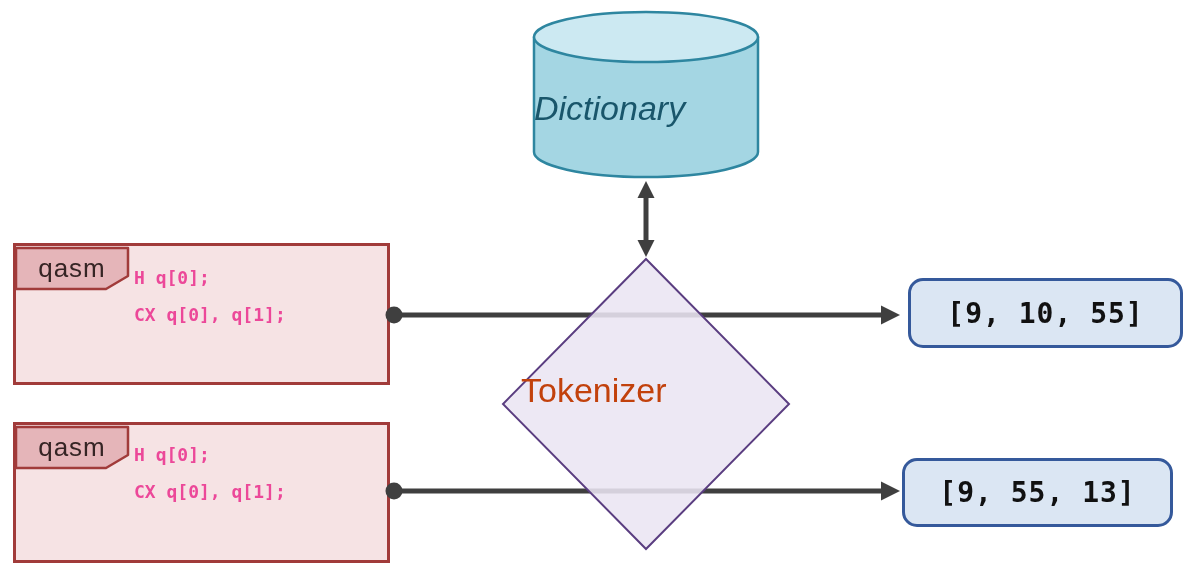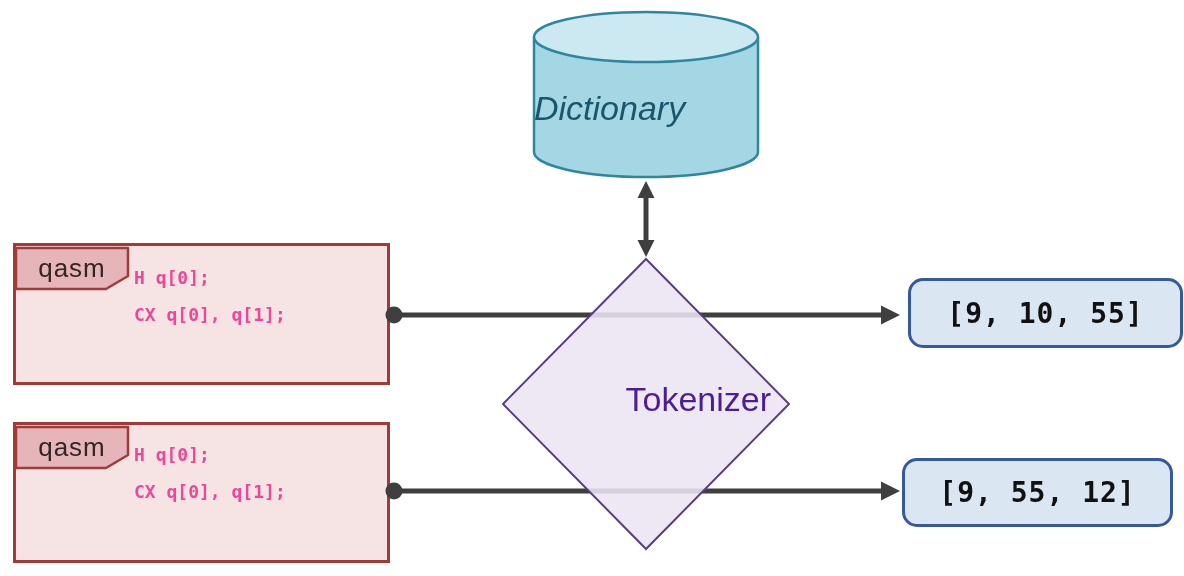--- a/index.html
+++ b/index.html
@@ -27,22 +27,22 @@
   .tbox2{left:902px;top:458px;width:271px;height:69px;}
 
   .svg-layer{left:0;top:0;pointer-events:none;}
 
   
   .dict-label{
     left:534px;top:86px;width:224px;height:44px;line-height:44px;
     font-style:italic;font-size:34px;color:#19566b;
   }
   .tok-label{
-    left:521px;top:379px;width:250px;height:40px;line-height:40px;text-align:right;
-    font-size:34px;color:#4c1d95;
+    left:521px;top:370px;width:250px;height:40px;line-height:40px;text-align:left;
+    font-size:34px;color:#c2410c;
   }
   .tag-label{
     width:112px;height:36px;line-height:36px;text-align:center;
     font-size:26px;letter-spacing:1px;color:#352424;
   }
   .tag1{left:16px;top:250px;}
   .tag2{left:16px;top:429px;}
 
   .code-block{font-family:"DejaVu Sans Mono",monospace;font-weight:bold;font-size:18px;color:#ec4899;}
   .code-block .code-line{height:37px;line-height:37px;white-space:pre;}
@@ -54,21 +54,21 @@
 
 <div class="canvas">
 
   <div class="qasm-box box1"></div>
   <div class="qasm-box box2"></div>
 
   <div class="token-box tbox1">
     <span>[9, 10, 55]</span>
   </div>
   <div class="token-box tbox2">
-    <span>[9, 55, 12]</span>
+    <span>[9, 55, 13]</span>
   </div>
 
   <svg class="svg-layer" width="1184" height="576" viewBox="0 0 1184 576">
 
     <line x1="395" y1="315" x2="884" y2="315" stroke="#3f3f3f" stroke-width="5"></line>
     <polygon points="900,315 881,305.5 881,324.5" fill="#3f3f3f"></polygon>
     <circle cx="394" cy="315" r="8.5" fill="#3f3f3f"></circle>
 
     <line x1="395" y1="491" x2="884" y2="491" stroke="#3f3f3f" stroke-width="5"></line>
     <polygon points="900,491 881,481.5 881,500.5" fill="#3f3f3f"></polygon>

